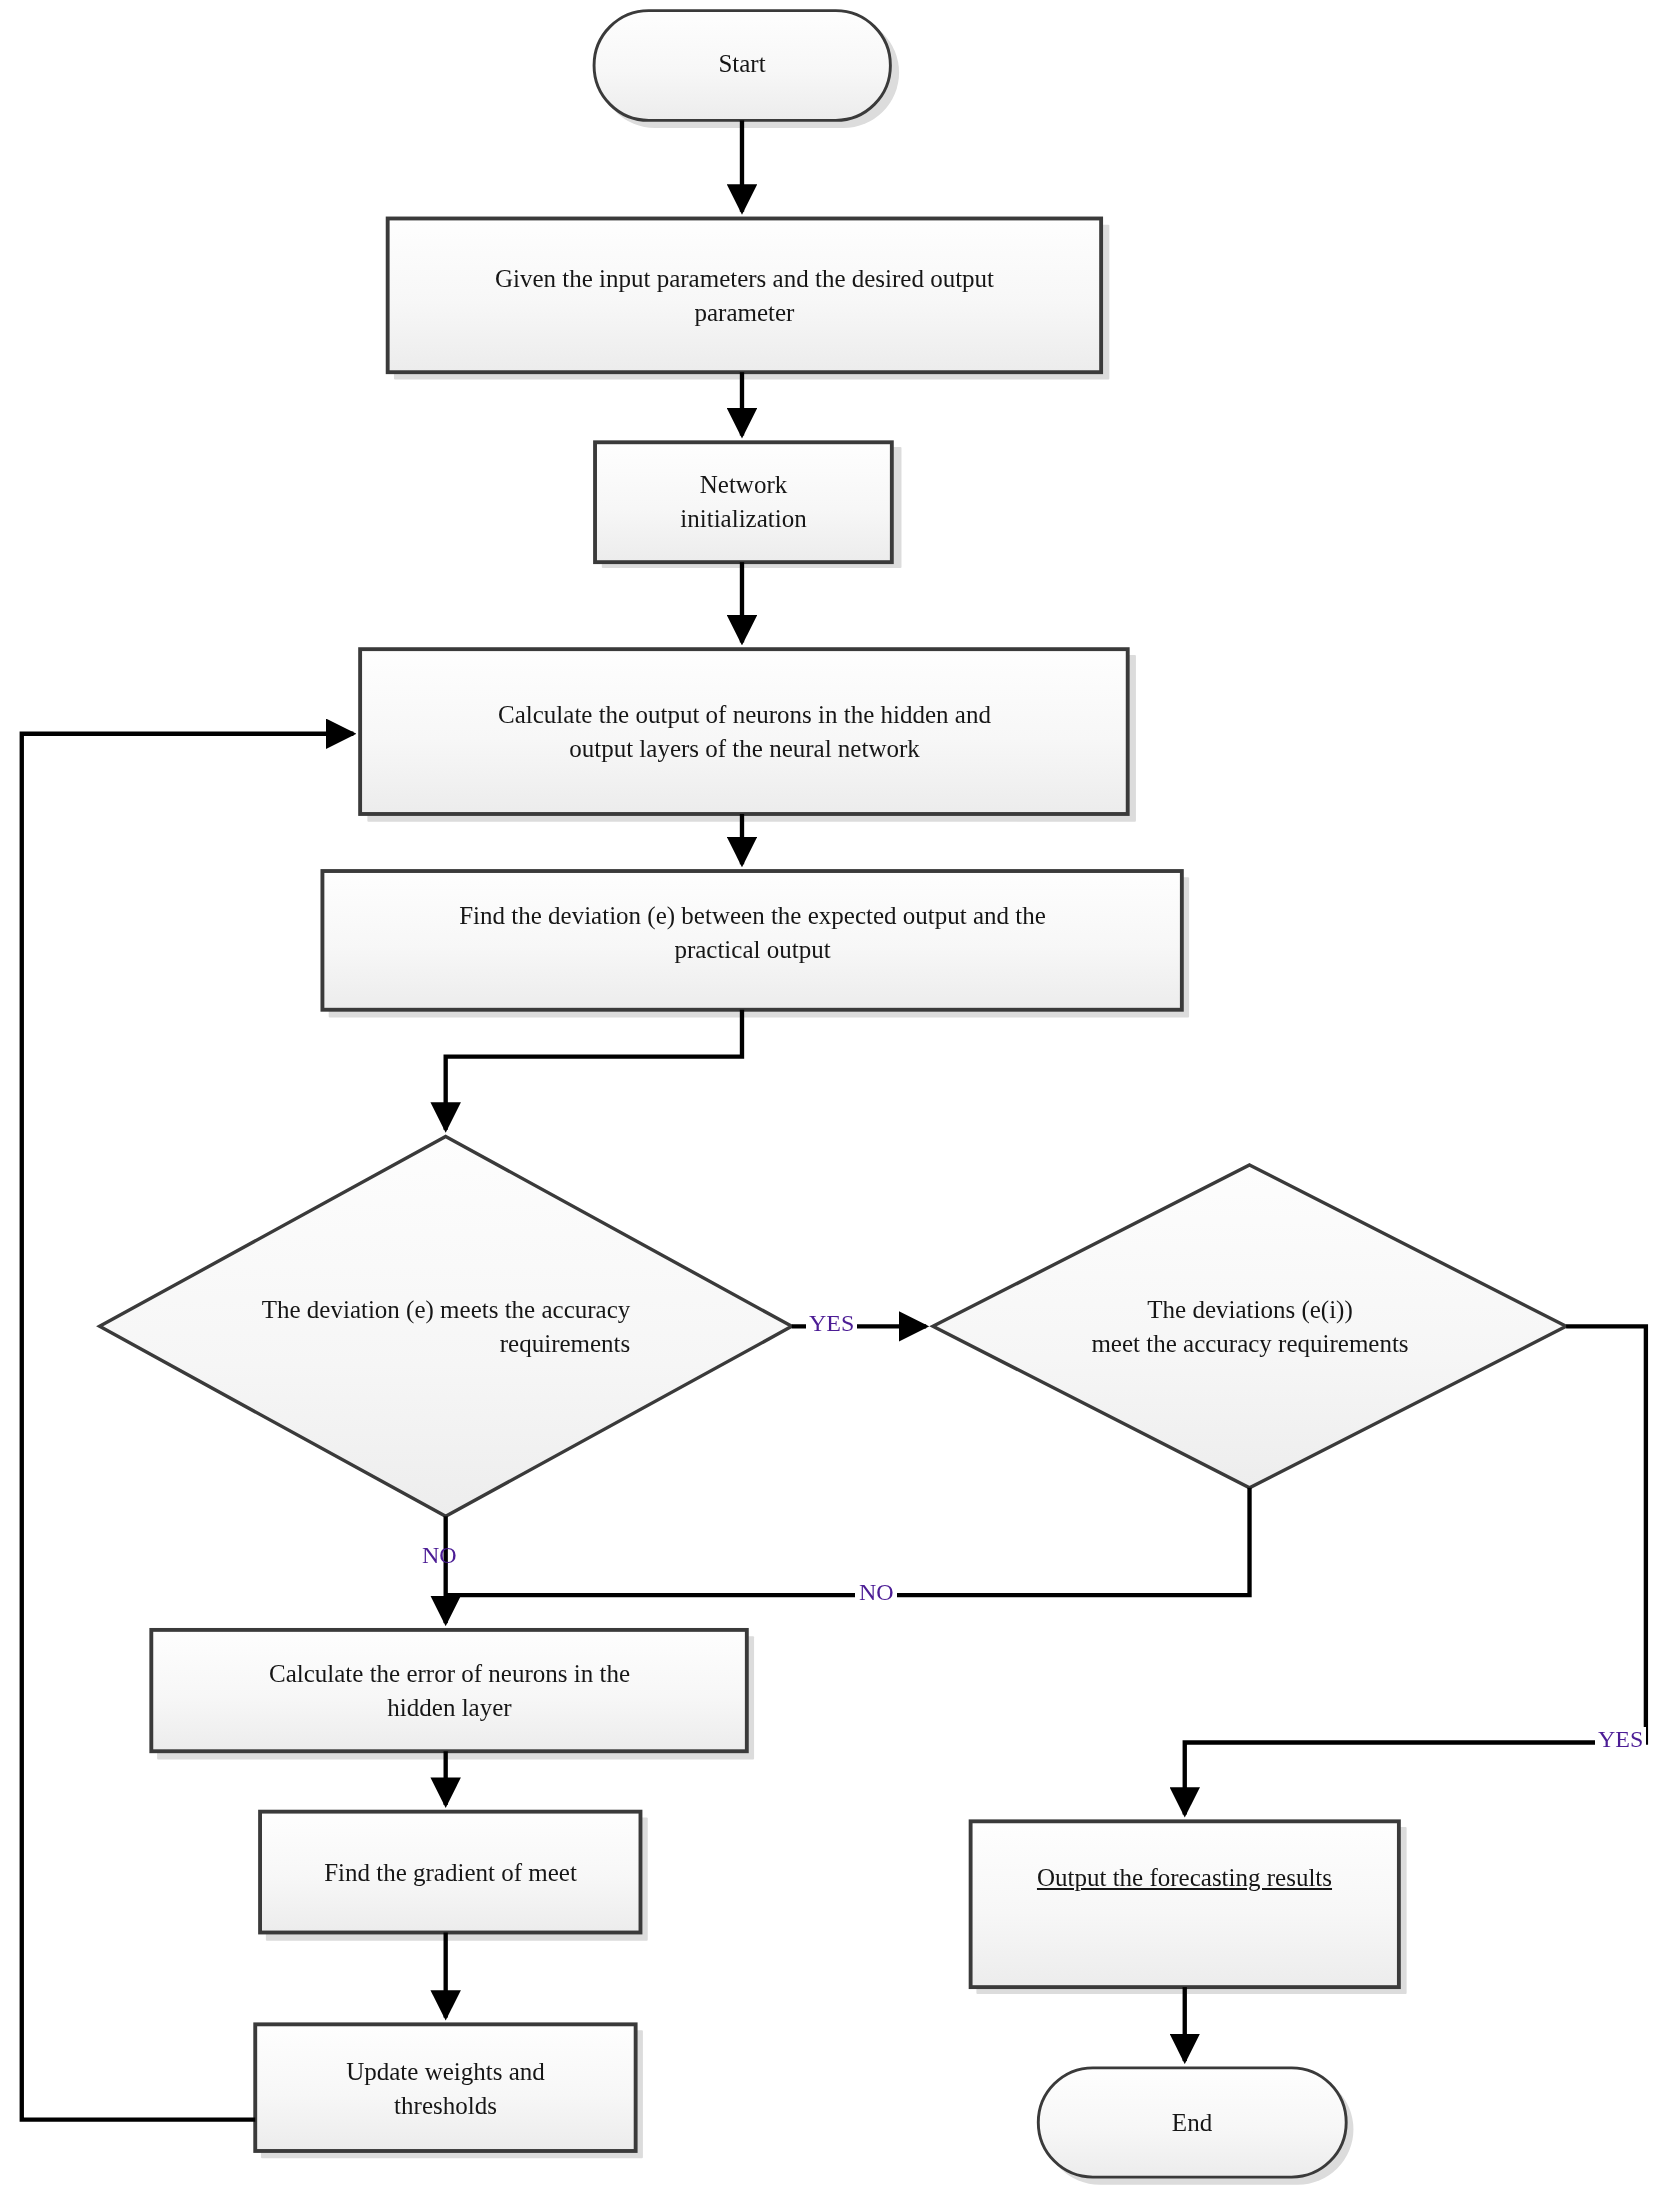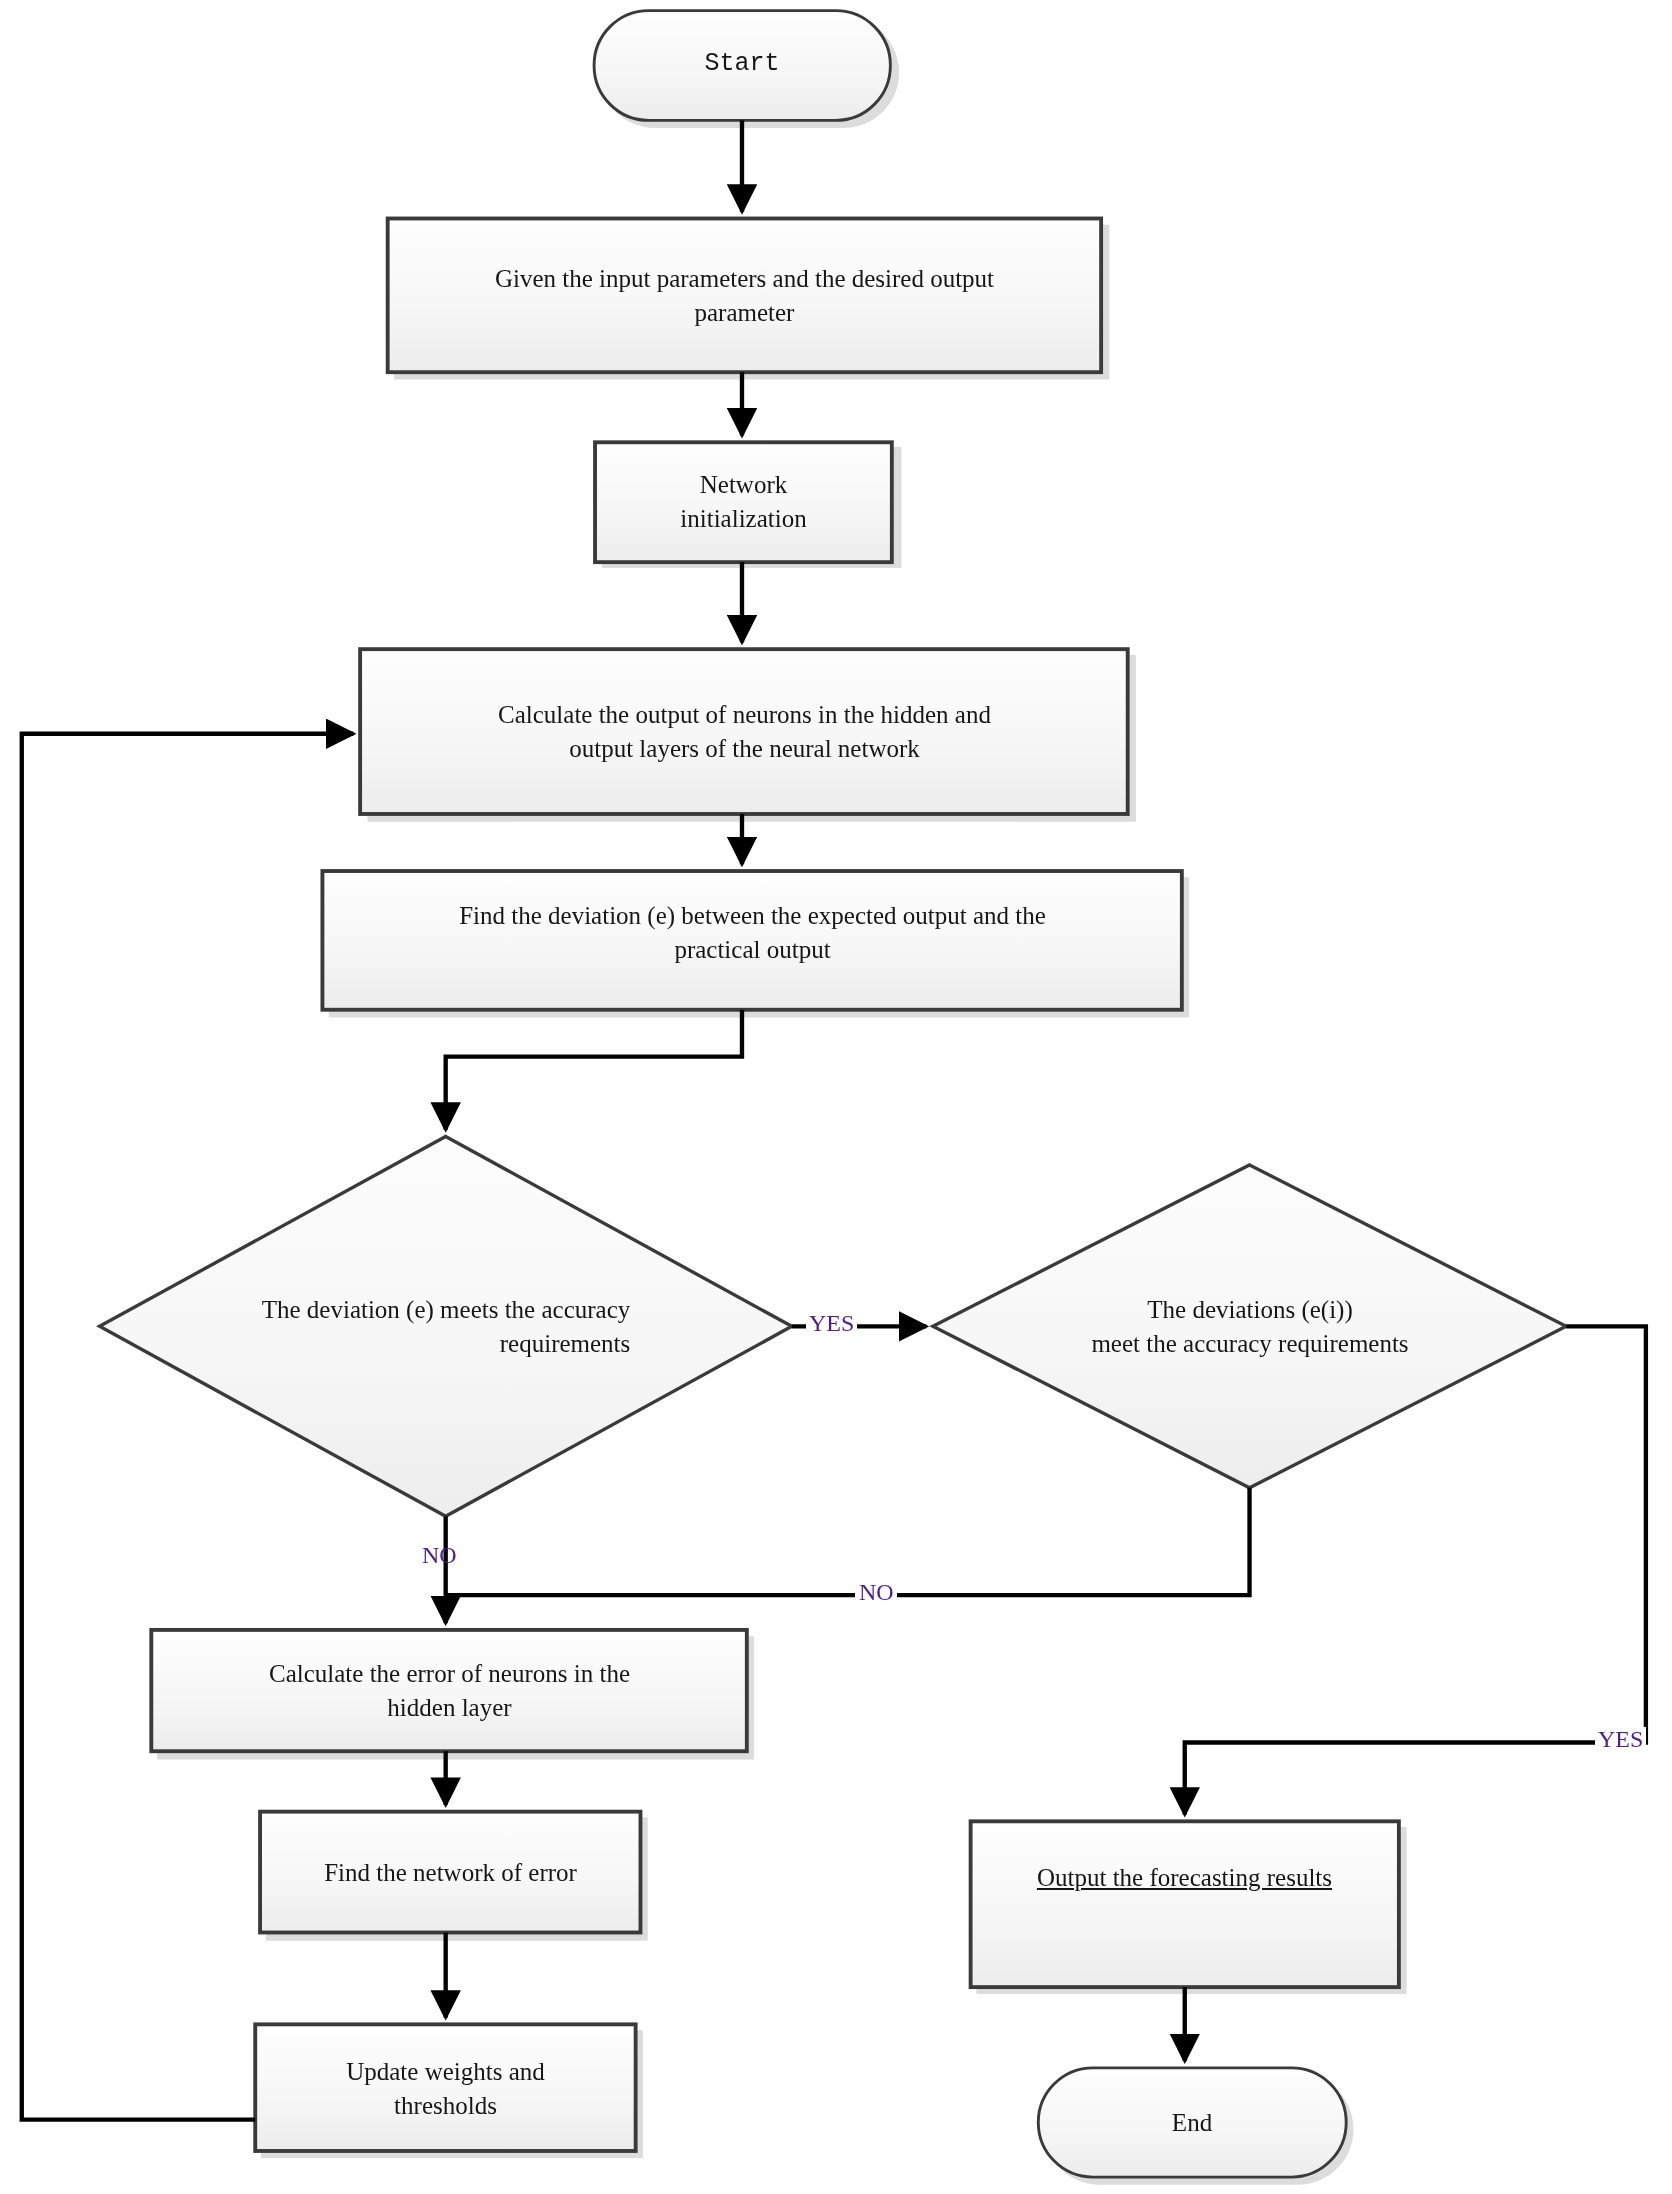--- a/index.html
+++ b/index.html
@@ -110,21 +110,21 @@
       <line x1="922" y1="3998" x2="922" y2="4174" marker-end="url(#arrow)"></line>
 
       <path d="M 528 4385 L 45 4385 L 45 1518 L 731 1518" marker-end="url(#arrow)"></path>
 
       <path d="M 3240 2744 L 3405 2744 L 3405 3605 L 2451 3605 L 2451 3754" marker-end="url(#arrow)"></path>
 
       <line x1="2451" y1="4111" x2="2451" y2="4264" marker-end="url(#arrow)"></line>
     </g>
   </svg>
 
-  <div class="node-label" style="left:594px;top:10.6px;width:296px;height:106px;font-family:Liberation Mono, monospace;">Start</div>
+  <div class="node-label" style="left:594px;top:10.6px;width:296px;height:106px;">Start</div>
 
   <div class="node-label" style="left:402px;top:219px;width:685px;height:154px;">Given the input parameters and the desired output
 parameter</div>
 
   <div class="node-label" style="left:375px;top:649px;width:739px;height:165px;">Calculate the output of neurons in the hidden and
 output layers of the neural network</div>
 
   <div class="node-label" style="left:595px;top:442px;width:297px;height:120px;">Network
 initialization</div>
 
@@ -133,21 +133,21 @@
 
   <div class="node-label" style="left:180px;top:1271px;width:532px;height:111px;text-align:right;">The deviation (e) meets the accuracy
 requirements</div>
 
   <div class="node-label" style="left:984px;top:1271px;width:532px;height:111px;">The deviations (e(i))
 meet the accuracy requirements</div>
 
   <div class="node-label" style="left:166px;top:1630px;width:567px;height:121px;">Calculate the error of neurons in the
 hidden layer</div>
 
-  <div class="node-label" style="left:265px;top:1812px;width:371px;height:121px;">Find the network of error</div>
+  <div class="node-label" style="left:265px;top:1812px;width:371px;height:121px;">Find the gradient of meet</div>
 
   <div class="node-label" style="left:260px;top:2025px;width:371px;height:127px;font-family:Liberation Serif, serif;">Update weights and
 thresholds</div>
 
   <div class="node-label" style="left:980px;top:1795px;width:409px;height:166px;text-decoration:underline;">Output the forecasting results</div>
 
   <div class="node-label" style="left:1038px;top:2068px;width:308px;height:109px;">End</div>
 
   <div class="edge-label" style="left:806px;top:1311px;background:#fff;padding:0 2.9px;">YES</div>
 

